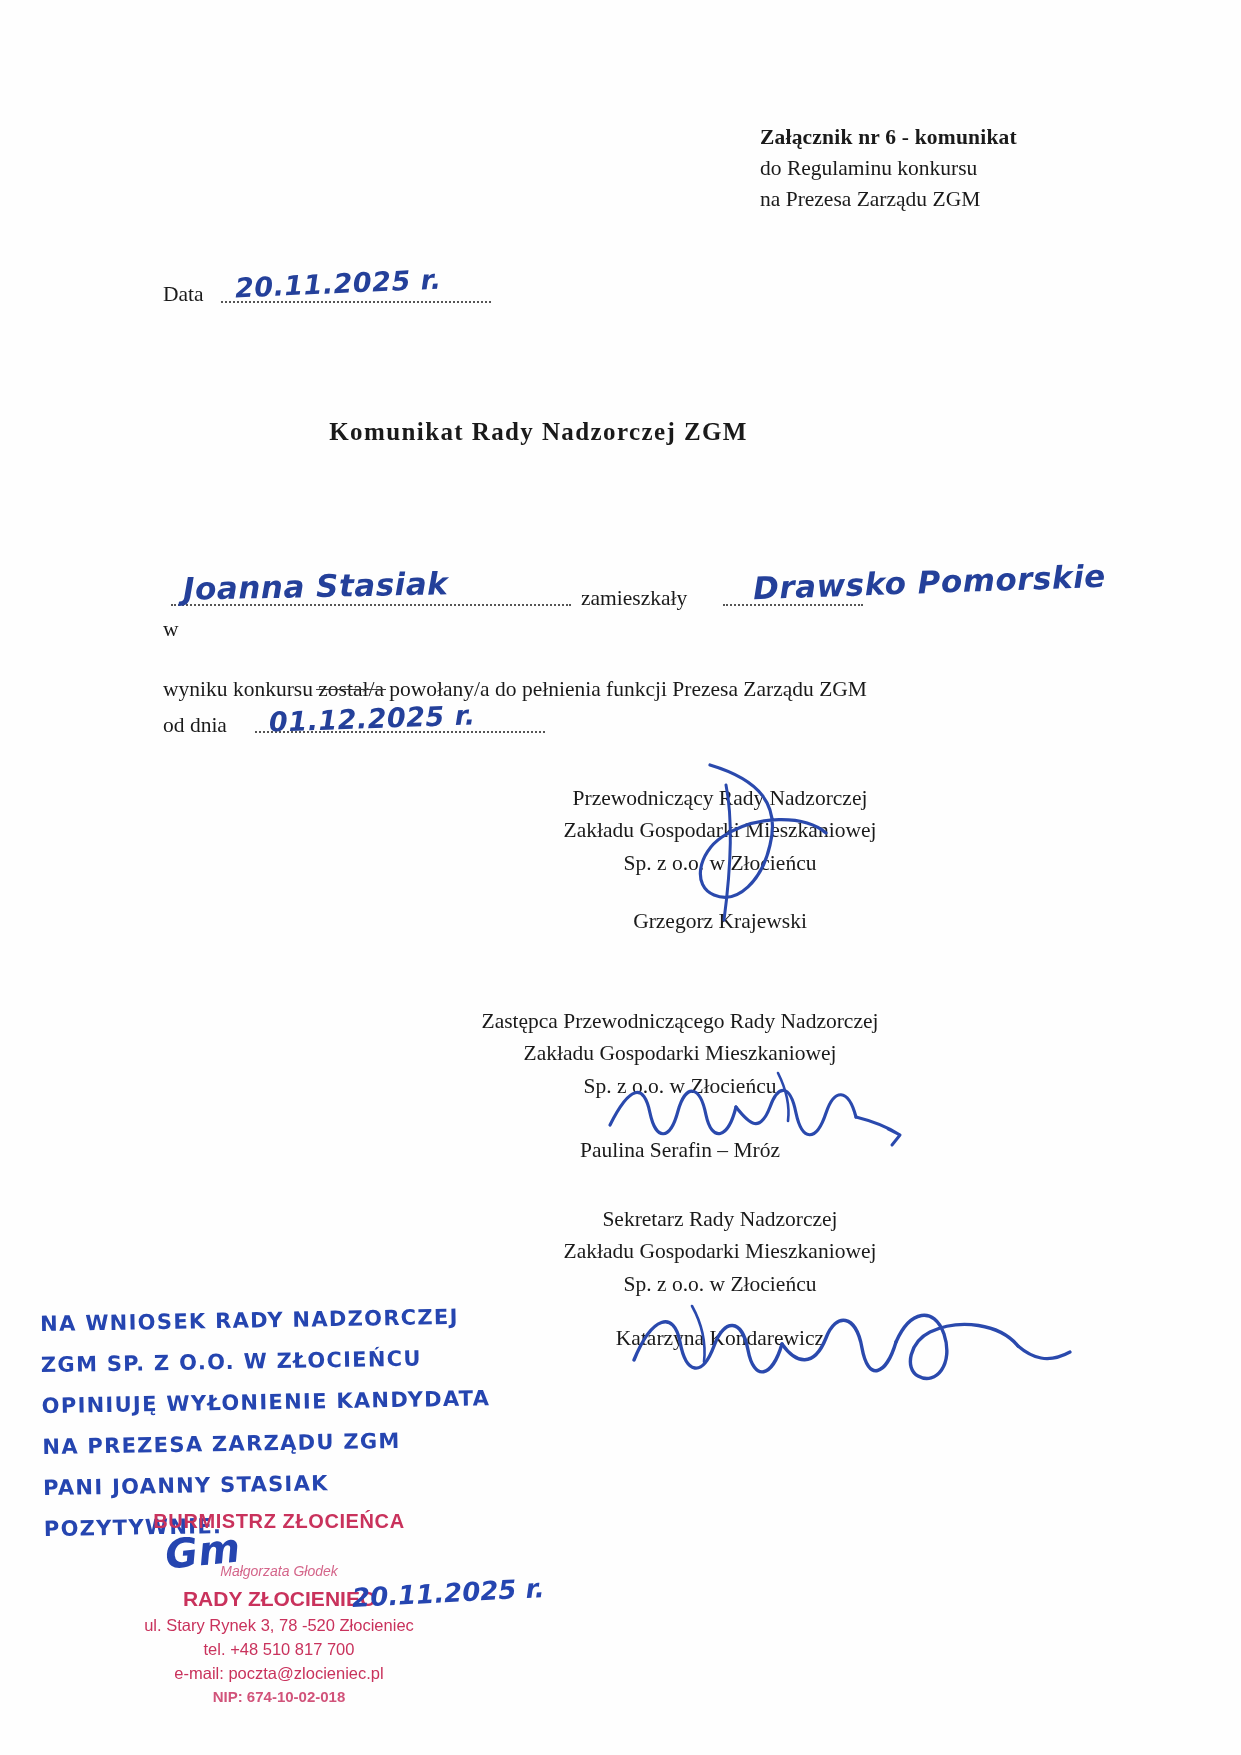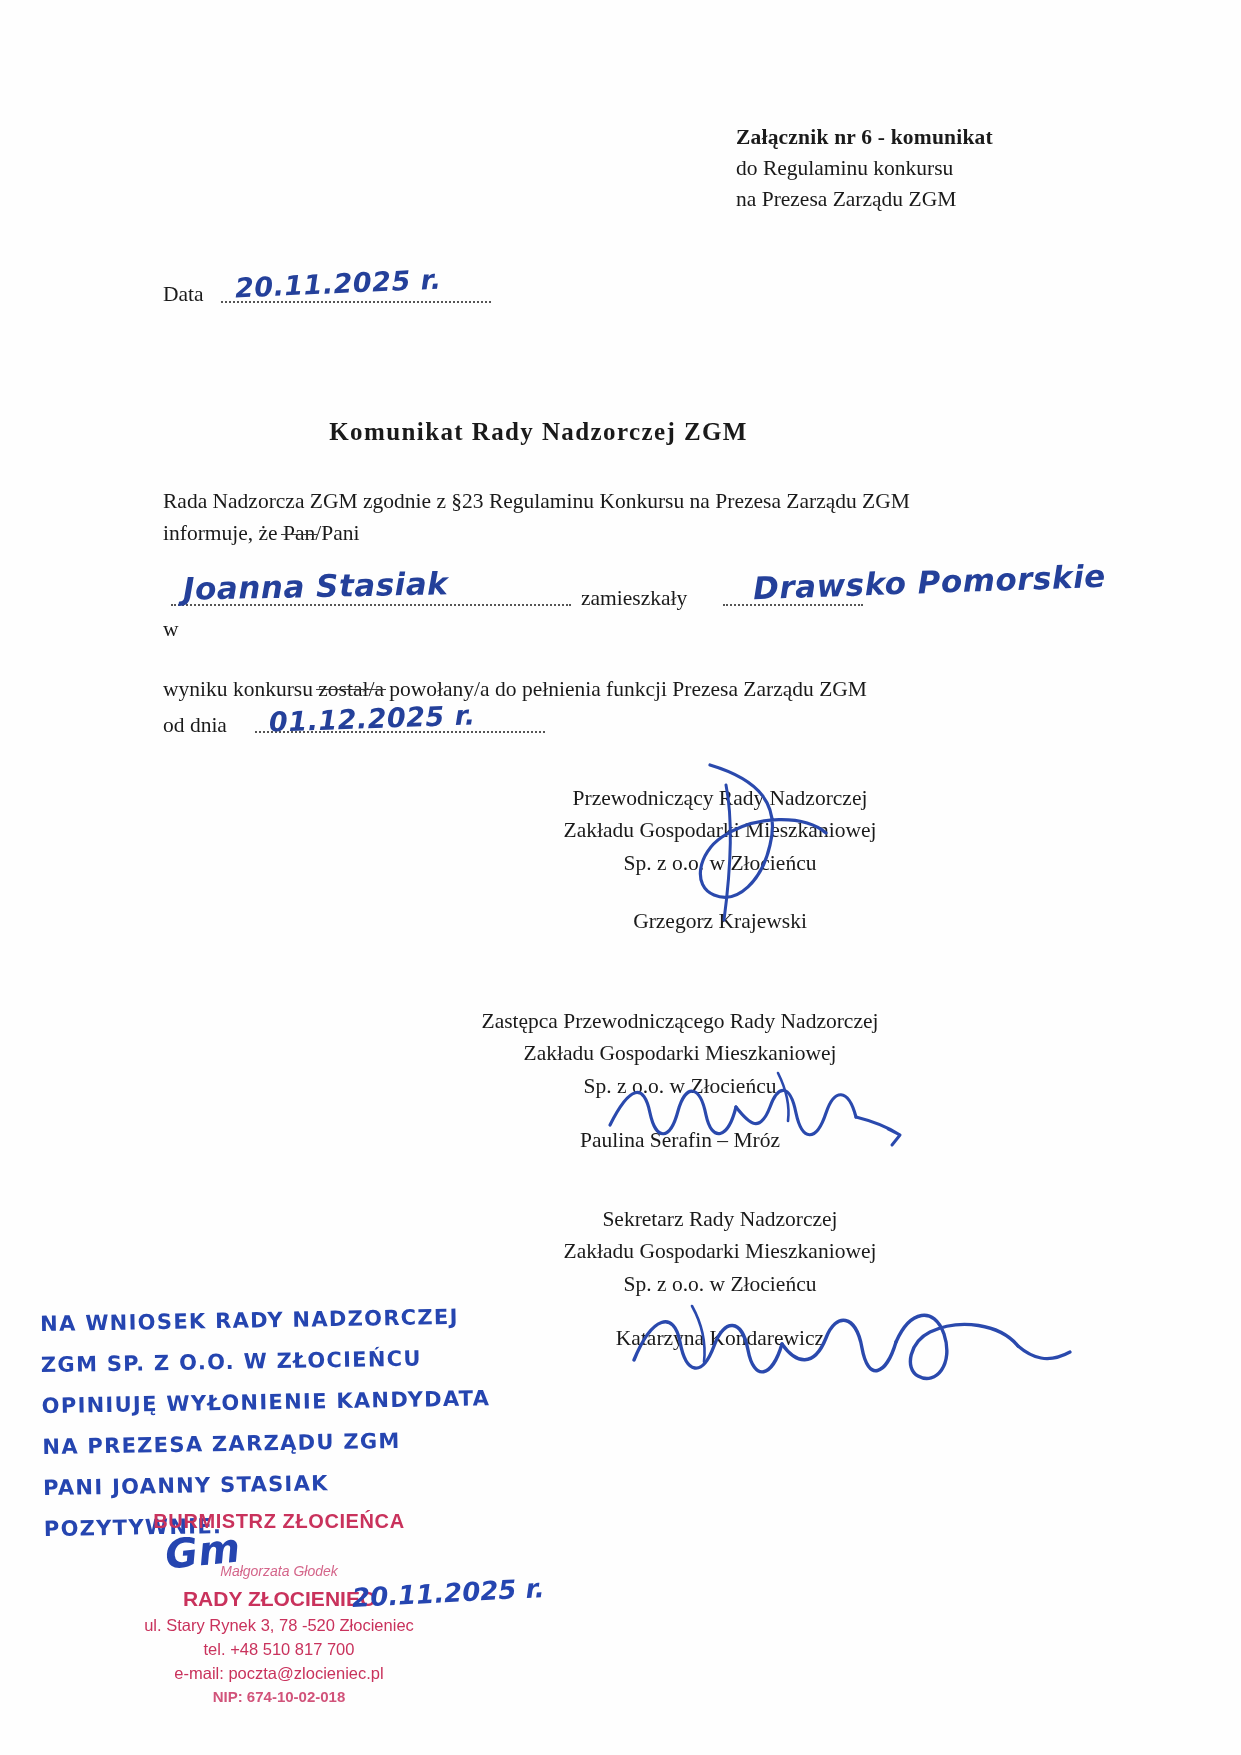--- a/index.html
+++ b/index.html
@@ -16,21 +16,21 @@
     overflow: hidden;
   }
   .page {
     position: absolute;
     inset: 0;
     background: #fefefe;
   }
   
   .header-block {
     position: absolute;
-    left: 736px;
+    left: 760px;
     top: 122px;
     width: 420px;
     line-height: 1.45;
   }
   .header-block .ln {
     font-size: 21.5px;
   }
   .header-block .ln.bold {
     font-weight: bold;
     font-size: 21.5px;
@@ -189,21 +189,21 @@
     font-size: 21.5px;
     line-height: 1.5;
     width: 700px;
   }
   .sig .nm {
     margin-top: 26px;
   }
   .sig1 { left: 370px; top: 782px; }
   .sig2 { left: 330px; top: 1005px; }
   .sig3 { left: 370px; top: 1203px; }
-  .sig2 .nm { margin-top: 22px; }
+  .sig2 .nm { margin-top: 32px; }
   .sig3 .nm { margin-top: 22px; }
   
   .sig-scribble {
     position: absolute;
     color: #2a49ad;
     pointer-events: none;
   }
   
   .note {
     position: absolute;
@@ -292,26 +292,20 @@
   </div>
 
   <div class="date-row">
     <span class="label">Data</span>
     <span class="dots"></span>
     <span class="hw">20.11.2025 r.</span>
   </div>
 
   <div class="doc-title">Komunikat Rady Nadzorczej ZGM</div>
 
-  <div class="para1">
-    <div>Rada Nadzorcza ZGM zgodnie z §23 Regulaminu Konkursu na Prezesa Zarządu ZGM</div>
-    <div class="l2">
-      <span>informuje, że </span><span class="strike-soft">Pan</span><span>/Pani</span>
-    </div>
-  </div>
 
   <div class="fill-row">
     <span class="dots-a"></span>
     <span class="word-zam">zamieszkały</span>
     <span class="dots-b"></span>
     <span class="hw hw-name">Joanna Stasiak</span>
     <span class="hw hw-addr">Drawsko Pomorskie</span>
   </div>
   <div class="w-letter">w</div>
 

